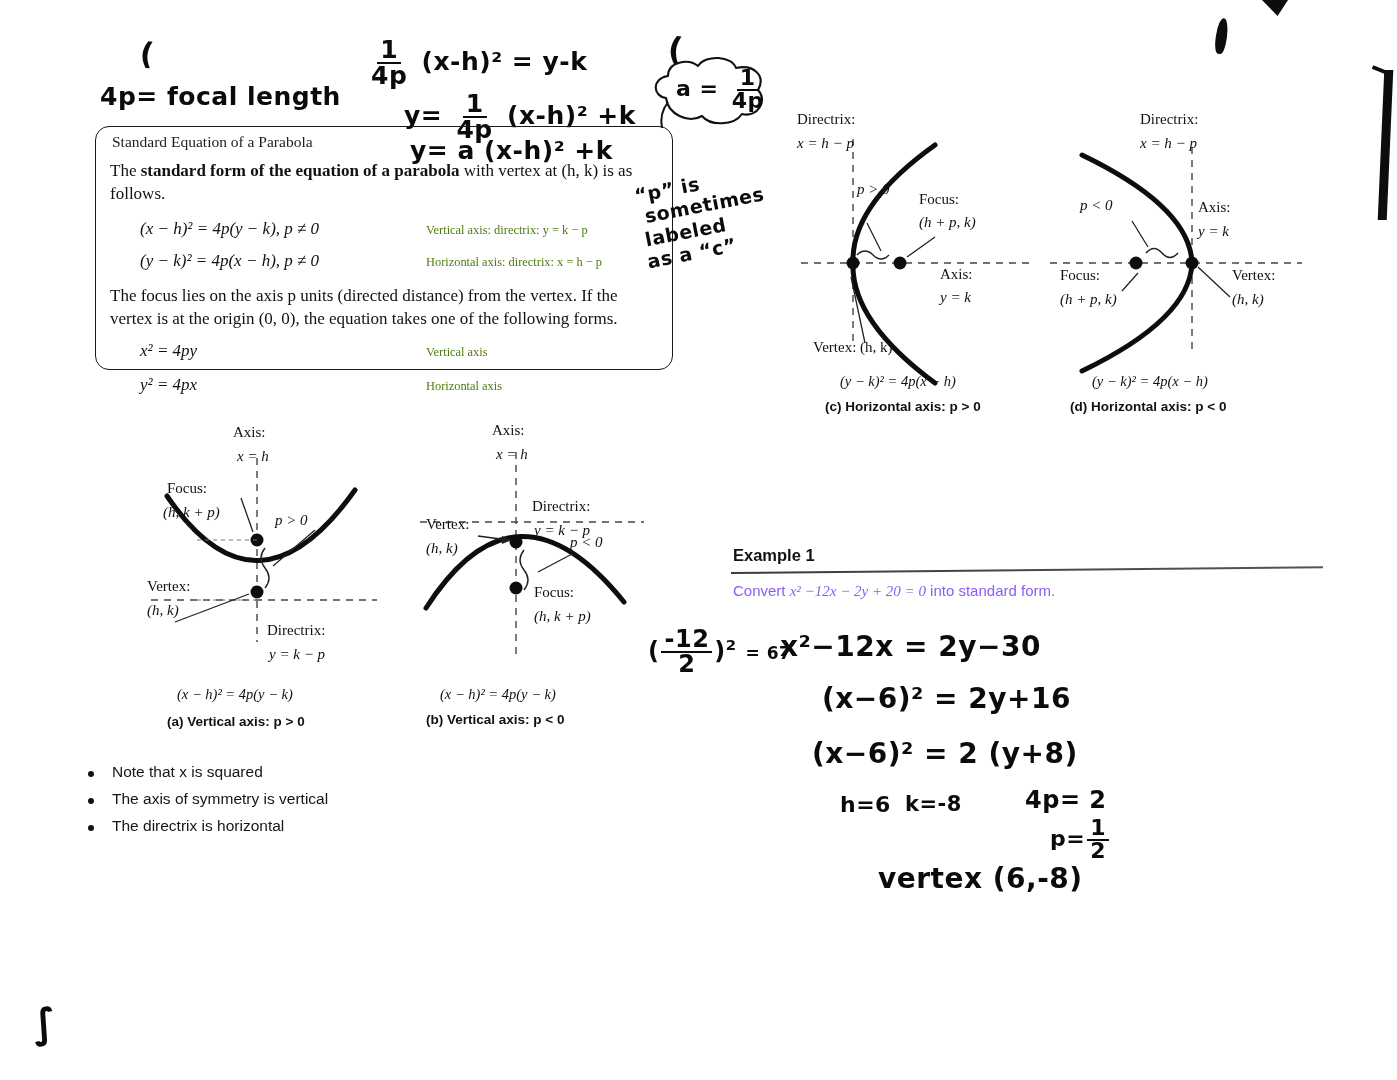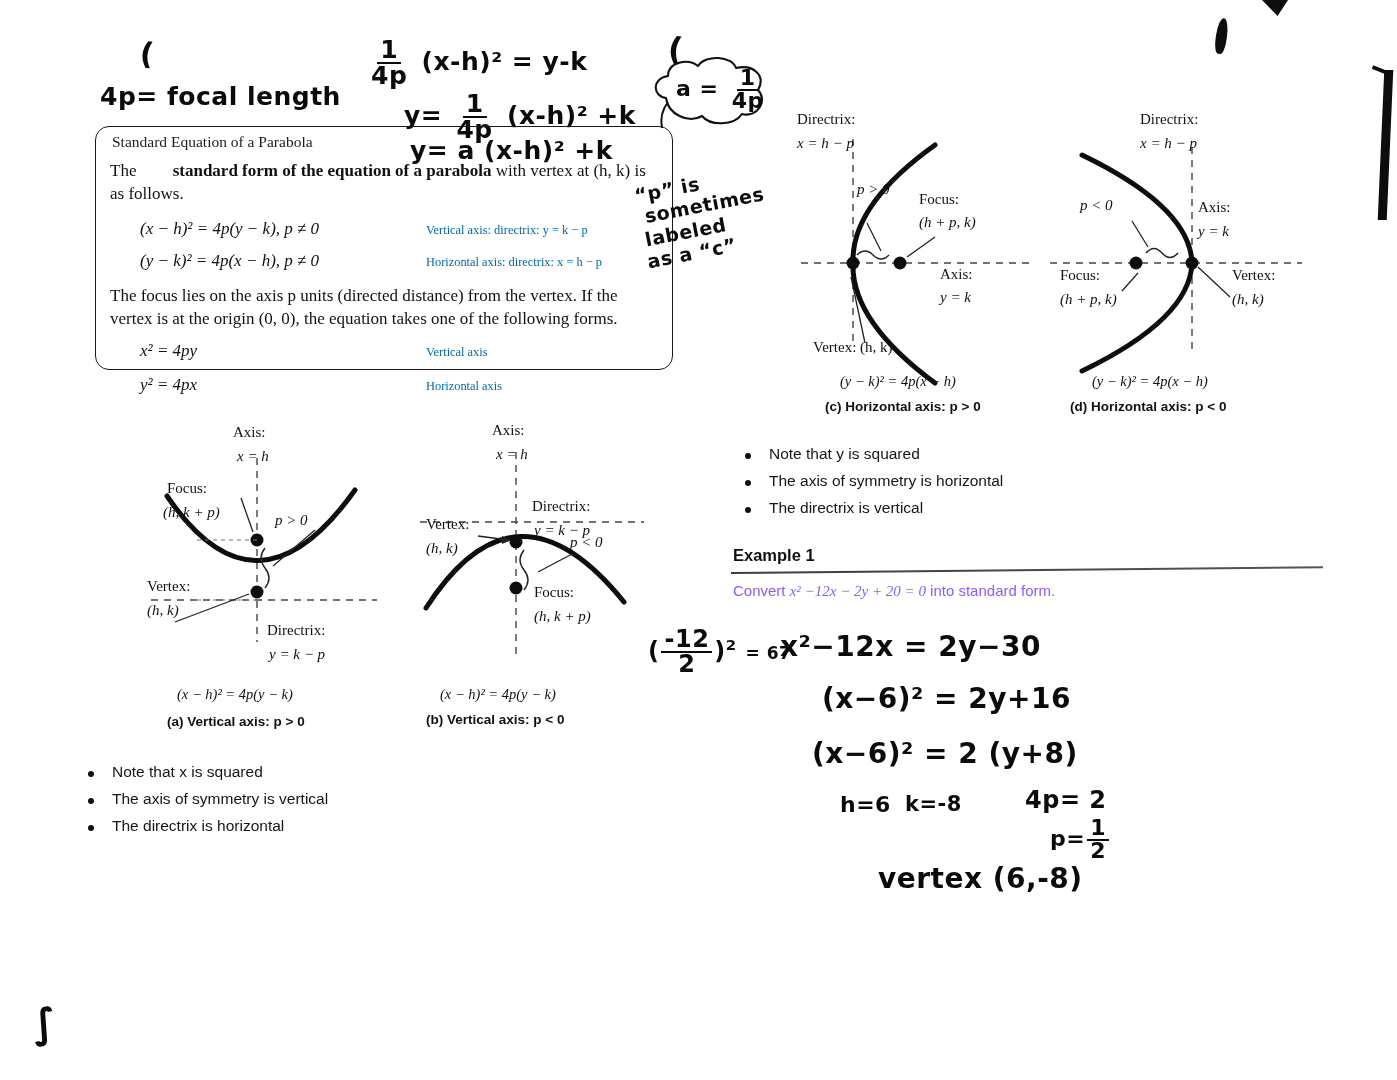--- a/index.html
+++ b/index.html
@@ -22,36 +22,36 @@
     letter-spacing:.5px;
   }
   .hand .frac{
     display:inline-flex;flex-direction:column;align-items:center;
     vertical-align:middle;line-height:.95;margin:0 2px;
   }
   .hand .frac .num{border-bottom:2px solid #0b0b0b;padding:0 3px;}
   .hand .frac .den{padding:0 3px;}
   sup{font-size:.62em;vertical-align:super;}
   .ital{font-style:italic;}
-  .bold{font-weight:bold;margin-left:32px;}
+  .bold{font-weight:bold;}
 
   
   #def-box{
     left:95px;top:126px;width:578px;height:244px;
     border:1.6px solid #1a1a1a;border-radius:14px;
     box-sizing:border-box;
   }
   #def-box .title{
     position:absolute;left:16px;top:6px;font-size:15.5px;color:#1c1c1c;
   }
   #def-box .lead{
     position:absolute;left:14px;top:33px;width:545px;font-size:17px;line-height:1.33;
   }
   #def-box .eqrow{position:absolute;font-size:17px;}
-  #def-box .note{position:absolute;font-size:12.4px;color:#0369a1;}
+  #def-box .note{position:absolute;font-size:12.4px;color:#4d7c0f;}
   #def-box .para2{position:absolute;left:14px;top:158px;width:548px;font-size:17px;line-height:1.35;}
   #def-box .eqsmall{position:absolute;font-size:17px;}
 
   
   .fig{position:absolute;}
   .fig svg{display:block;}
   .fig .lbl{
     position:absolute;font-family:"Liberation Serif",serif;
     font-size:15px;line-height:1.12;color:#111;white-space:nowrap;
   }
@@ -263,25 +263,20 @@
     <div class="lbl ital" style="left:122px;top:92px;">y = k − p</div>
     <div class="lbl" style="left:14px;top:86px;">Vertex:</div>
     <div class="lbl ital" style="left:14px;top:110px;">(h, k)</div>
     <div class="lbl ital" style="left:158px;top:104px;">p &lt; 0</div>
     <div class="lbl" style="left:122px;top:154px;">Focus:</div>
     <div class="lbl ital" style="left:122px;top:178px;">(h, k + p)</div>
     <div class="cap ital" style="left:28px;top:256px;">(x − h)² = 4p(y − k)</div>
     <div class="cap b" style="left:14px;top:282px;">(b)  Vertical axis:  p &lt; 0</div>
   </div>
 
-  <div class="blist" style="left:735px;top:445px;">
-    <div class="li">Note that  y  is squared</div>
-    <div class="li">The axis of symmetry is horizontal</div>
-    <div class="li">The directrix is vertical</div>
-  </div>
 
   <div class="blist" style="left:78px;top:763px;">
     <div class="li">Note that  x  is squared</div>
     <div class="li">The axis of symmetry is vertical</div>
     <div class="li">The directrix is horizontal</div>
   </div>
 
   <div id="example-head">Example 1</div>
   <div id="example-rule"></div>
   <div id="example-prompt">

